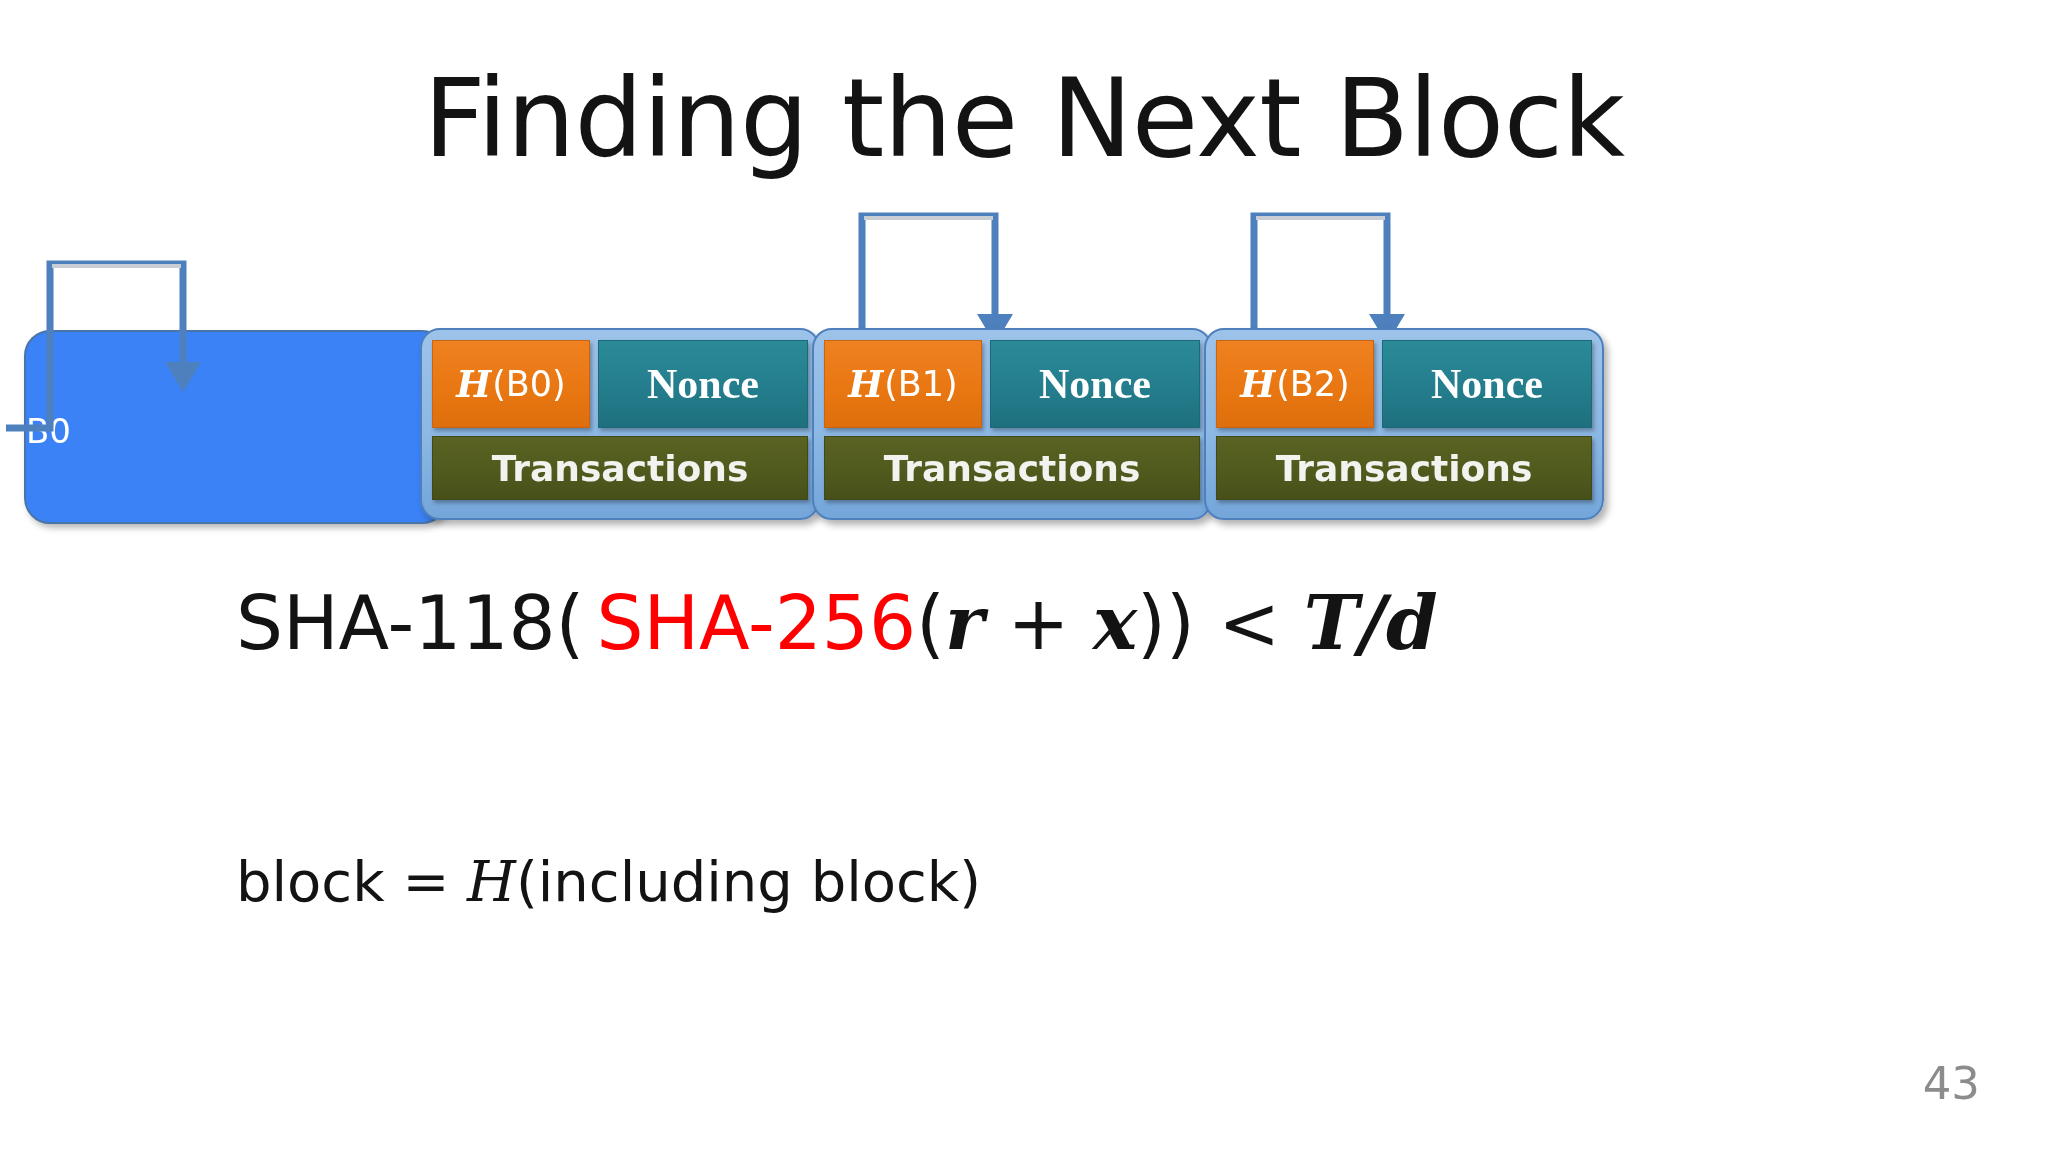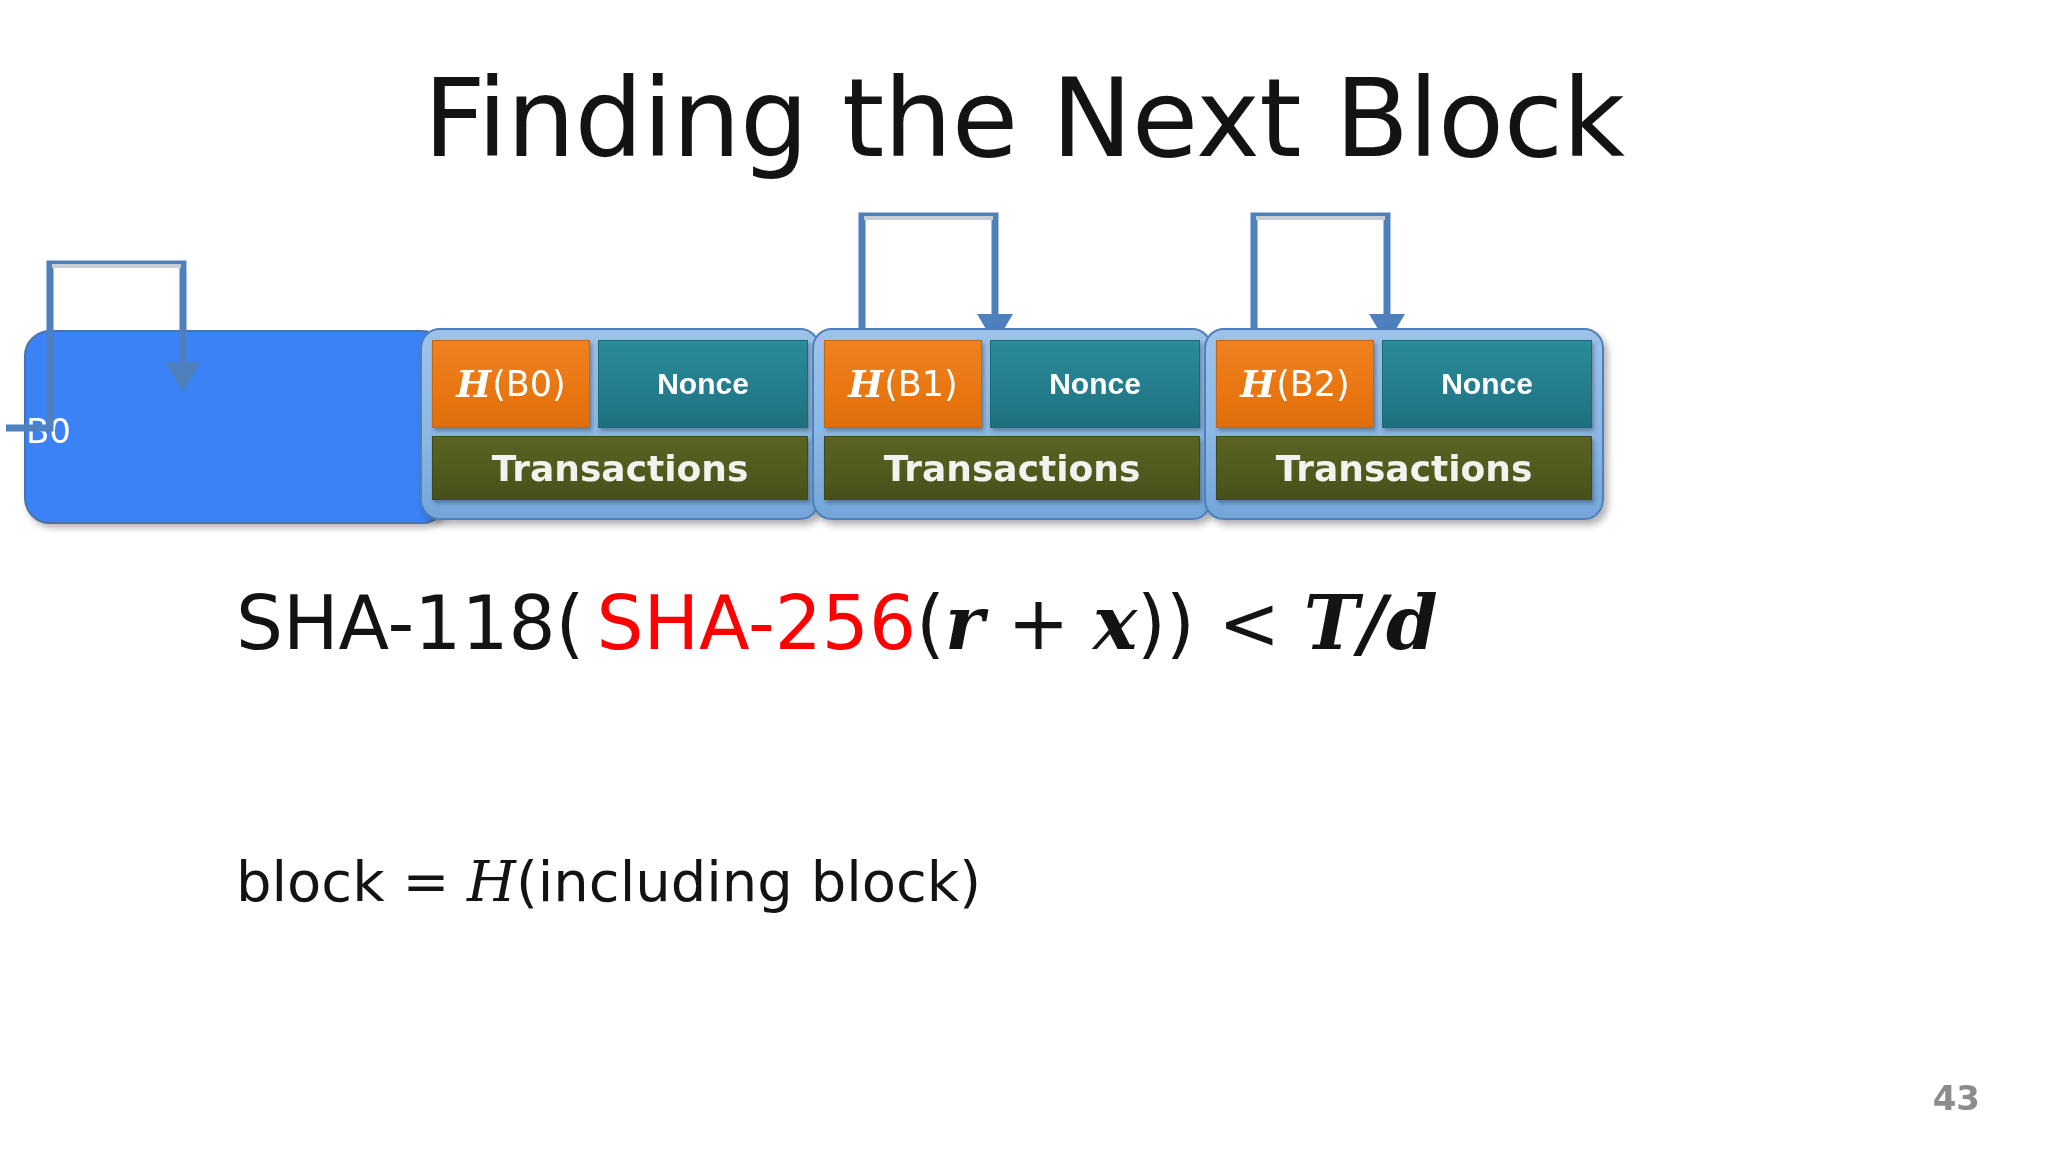--- a/index.html
+++ b/index.html
@@ -70,22 +70,22 @@
     font-family:"DejaVu Serif","Liberation Serif",serif;
     font-style:italic;font-weight:700;font-size:37px;
     padding-right:1px;
   }
   .cell-nonce{
     flex:1 1 auto;
     background:linear-gradient(180deg,#2b8a98 0%,#237c8b 60%,#1f707e 100%);
     border:1.5px solid #1d6a77;
     box-shadow:2px 3px 4px rgba(0,0,0,.30);
     display:flex;align-items:center;justify-content:center;
-    color:#ffffff;font-size:30px;font-weight:700;
-    font-family:Liberation Sans, sans-serif;
+    color:#ffffff;font-size:42px;font-weight:700;
+    font-family:Liberation Serif, serif;
   }
   .cell-tx{
     margin-top:8px;height:62px;
     background:linear-gradient(180deg,#5a6322 0%,#4f591d 60%,#474f19 100%);
     border:1.5px solid #41481a;
     box-shadow:2px 3px 4px rgba(0,0,0,.30);
     display:flex;align-items:center;justify-content:center;
     color:#f2f2ef;font-size:36px;font-weight:700;
     font-family:"DejaVu Sans","Liberation Sans",sans-serif;
   }
@@ -116,22 +116,22 @@
     font-family:"DejaVu Serif","Liberation Serif",serif;
     font-style:italic;font-weight:700;
   }
   .line-small .var-light{
     font-family:"DejaVu Serif","Liberation Serif",serif;
     font-style:italic;font-weight:400;
   }
 
   
   .page-number{
-    position:absolute;right:68px;bottom:34px;
-    font-size:34px;color:#8c8c8c;font-weight:700;
+    position:absolute;right:68px;bottom:42px;
+    font-size:45px;color:#8c8c8c;font-weight:400;
     font-family:"DejaVu Sans","Liberation Sans",sans-serif;
   }
 </style>
 </head>
 <body>
 
 <div class="slide">
 
   <div class="slide-title">Finding the Next Block</div>
 

